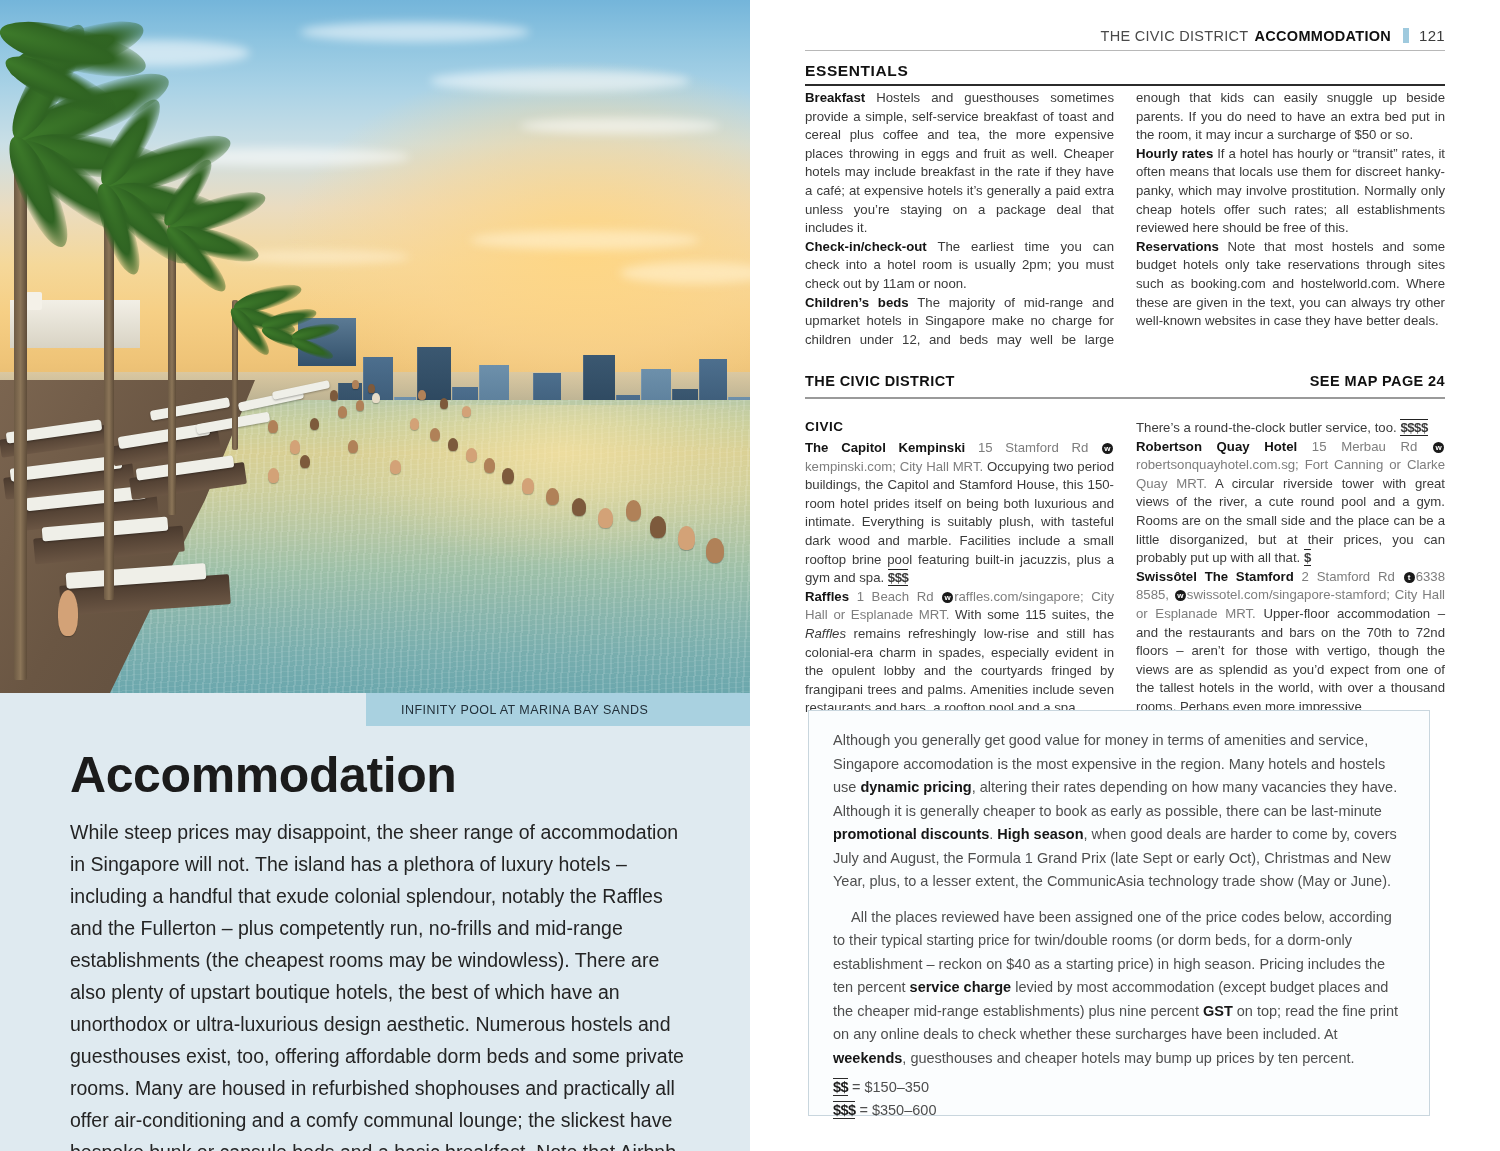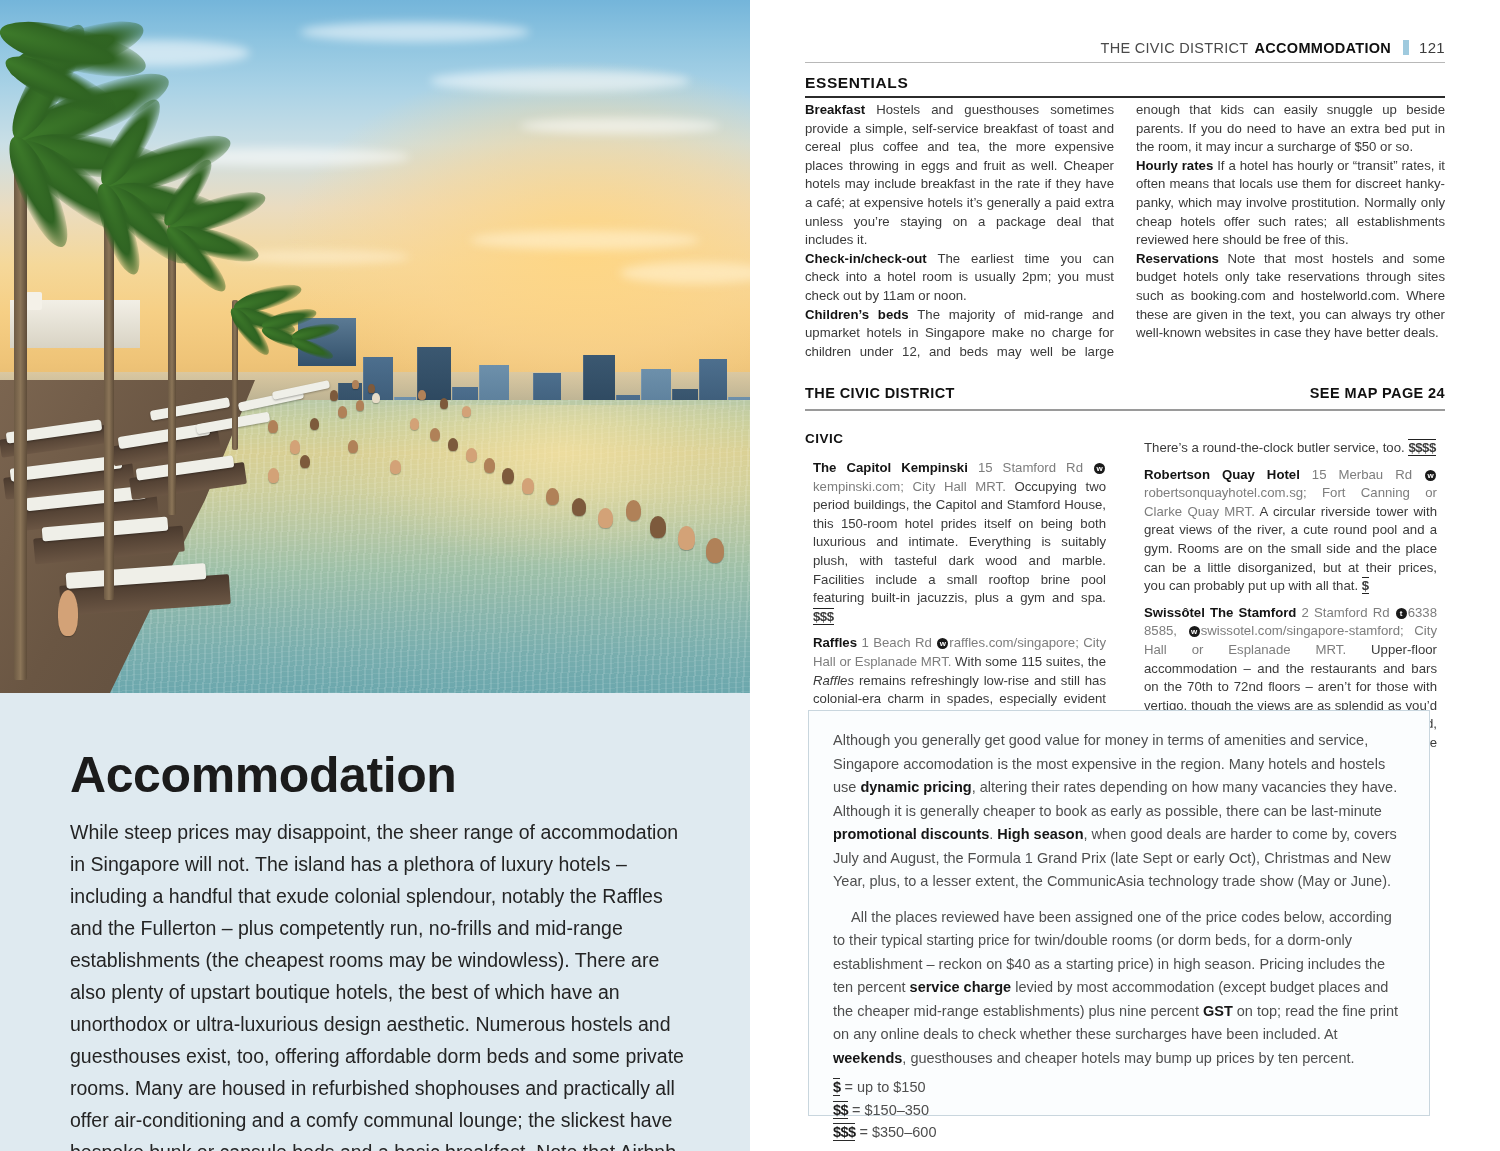--- a/index.html
+++ b/index.html
@@ -163,21 +163,21 @@
   .acc-intro {
     position:absolute; left:70px; top:90px; width:614px;
     font-size: 19.5px;
     line-height: 32px;
     color:#242424;
     font-family: "Liberation Sans", sans-serif;
   }
 
   
   .right-page {
-    position:absolute; left:750px; top:17px; width:750px; height:1032px;
+    position:absolute; left:750px; top:5px; width:750px; height:1032px;
     background:#ffffff;
   }
   .runhead {
     position:absolute; left:55px; top:22px; width:640px;
     display:flex; justify-content:flex-end; align-items:center;
     font-size:14.5px; letter-spacing:.3px;
   }
   .rh-district { color:#4a4a4a; font-weight:400; }
   .rh-section { color:#111; font-weight:700; margin-left:6px; }
   .rh-bar { width:6px; height:15px; background:#9fcade; margin:0 10px 0 12px; }
@@ -233,21 +233,21 @@
   }
 
   .hcol {
     position:absolute; width:309px;
     font-size:13.2px; line-height:18.6px;
     color:#3a3a3a; text-align: justify;
     font-family: "Liberation Sans", sans-serif;
   }
   .hcol.left  { left:55px;  top:434px; }
   .hcol.right { left:386px; top:414px; }
-  .hcol p { margin:8px; text-align: justify; }
+  .hcol p { margin:0; text-align: justify; }
   .hcol b { color:#141414; font-weight:700; }
   .hcol i { font-style: italic; }
   .addr { color:#7d7d7d; }
 
   .ico {
     display:inline-block;
     width:11px; height:11px;
     line-height:11px;
     border-radius:50%;
     background:#1a1a1a;
@@ -423,20 +423,23 @@
       <div class="swimmer l" style="left:678px; top:526px; width:17px; height:24px;"></div>
       <div class="swimmer" style="left:706px; top:538px; width:18px; height:25px;"></div>
       <div class="swimmer l" style="left:58px;  top:590px; width:20px; height:46px;"></div>
       <div class="swimmer" style="left:418px; top:390px; width:8px;  height:10px;"></div>
       <div class="swimmer d" style="left:440px; top:398px; width:8px;  height:11px;"></div>
       <div class="swimmer l" style="left:462px; top:406px; width:9px;  height:11px;"></div>
       <div class="swimmer" style="left:352px; top:380px; width:7px;  height:9px;"></div>
       <div class="swimmer d" style="left:368px; top:384px; width:7px;  height:9px;"></div>
     </div>
 
+    <div class="caption-bar">
+      <span class="caption-text">INFINITY POOL AT MARINA BAY SANDS</span>
+    </div>
 
     <div class="lp-body">
       <h1 class="acc-title">Accommodation</h1>
       <div class="acc-intro">While steep prices may disappoint, the sheer range of accommodation in Singapore will not. The island has a plethora of luxury hotels – including a handful that exude colonial splendour, notably the Raffles and the Fullerton – plus competently run, no-frills and mid-range establishments (the cheapest rooms may be windowless). There are also plenty of upstart boutique hotels, the best of which have an unorthodox or ultra-luxurious design aesthetic. Numerous hostels and guesthouses exist, too, offering affordable dorm beds and some private rooms. Many are housed in refurbished shophouses and practically all offer air-conditioning and a comfy communal lounge; the slickest have bespoke bunk or capsule beds and a basic breakfast. Note that Airbnb is restricted in Singapore by legislation.</div>
     </div>
   </div>
 
   <div class="right-page">
 
     <div class="runhead">
@@ -476,20 +479,19 @@
         <p><b>Robertson Quay Hotel</b> <span class="addr">15 Merbau Rd </span><span class="ico">w</span><span class="addr">robertsonquayhotel.com.sg</span><span class="addr">; Fort Canning or Clarke Quay MRT.</span><span> A circular riverside tower with great views of the river, a cute round pool and a gym. Rooms are on the small side and the place can be a little disorganized, but at their prices, you can probably put up with all that. </span><span class="pricecode">$</span></p>
         <p><b>Swissôtel The Stamford</b> <span class="addr">2 Stamford Rd </span><span class="ico">t</span><span class="addr">6338 8585, </span><span class="ico">w</span><span class="addr">swissotel.com/singapore-stamford</span><span class="addr">; City Hall or Esplanade MRT.</span><span> Upper-floor accommodation – and the restaurants and bars on the 70th to 72nd floors – aren’t for those with vertigo, though the views are as splendid as you’d expect from one of the tallest hotels in the world, with over a thousand rooms. Perhaps even more impressive</span></p>
       </div>
   </div>
 
   <div class="pricebox">
     <div class="pricebox-inner">
       <div class="pb-p" id="pb-para1"><span>Although you generally get good value for money in terms of amenities and service, Singapore accomodation is the most expensive in the region. Many hotels and hostels use </span><b>dynamic pricing</b><span>, altering their rates depending on how many vacancies they have. Although it is generally cheaper to book as early as possible, there can be last-minute </span><b>promotional discounts</b><span>. </span><b>High season</b><span>, when good deals are harder to come by, covers July and August, the Formula 1 Grand Prix (late Sept or early Oct), Christmas and New Year, plus, to a lesser extent, the CommunicAsia technology trade show (May or June).</span></div>
       <div class="pb-p indent" id="pb-para2"><span>All the places reviewed have been assigned one of the price codes below, according to their typical starting price for twin/double rooms (or dorm beds, for a dorm-only establishment – reckon on $40 as a starting price) in high season. Pricing includes the ten percent </span><b>service charge</b><span> levied by most accommodation (except budget places and the cheaper mid-range establishments) plus nine percent </span><b>GST</b><span> on top; read the fine print on any online deals to check whether these surcharges have been included. At </span><b>weekends</b><span>, guesthouses and cheaper hotels may bump up prices by ten percent.</span></div>
       <div class="pb-codes" id="pb-codes">
-          <div><span class="pcode">$</span><span> = up to $150</span></div>
           <div><span class="pcode">$$</span><span> = $150–350</span></div>
           <div><span class="pcode">$$$</span><span> = $350–600</span></div>
         </div>
     </div>
   </div>
 
 </div>
 
 </body></html>

